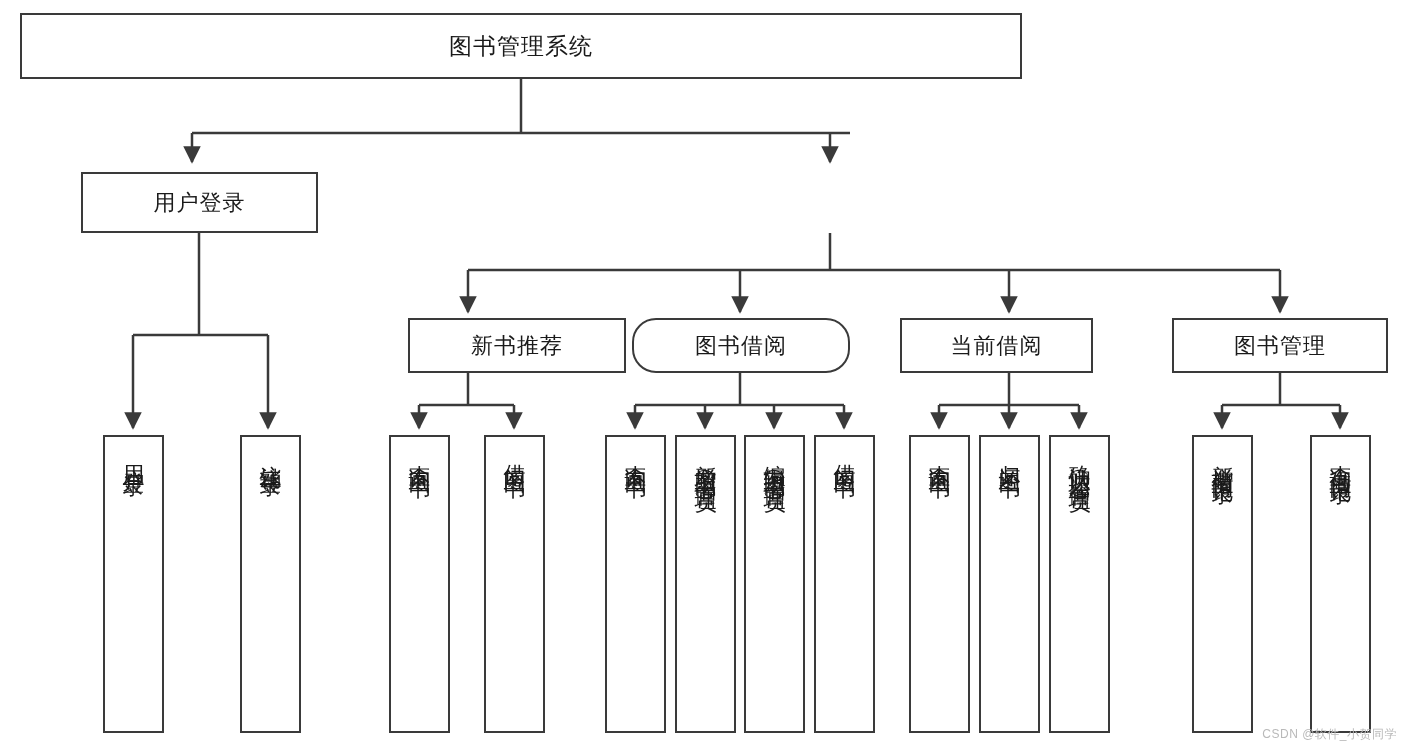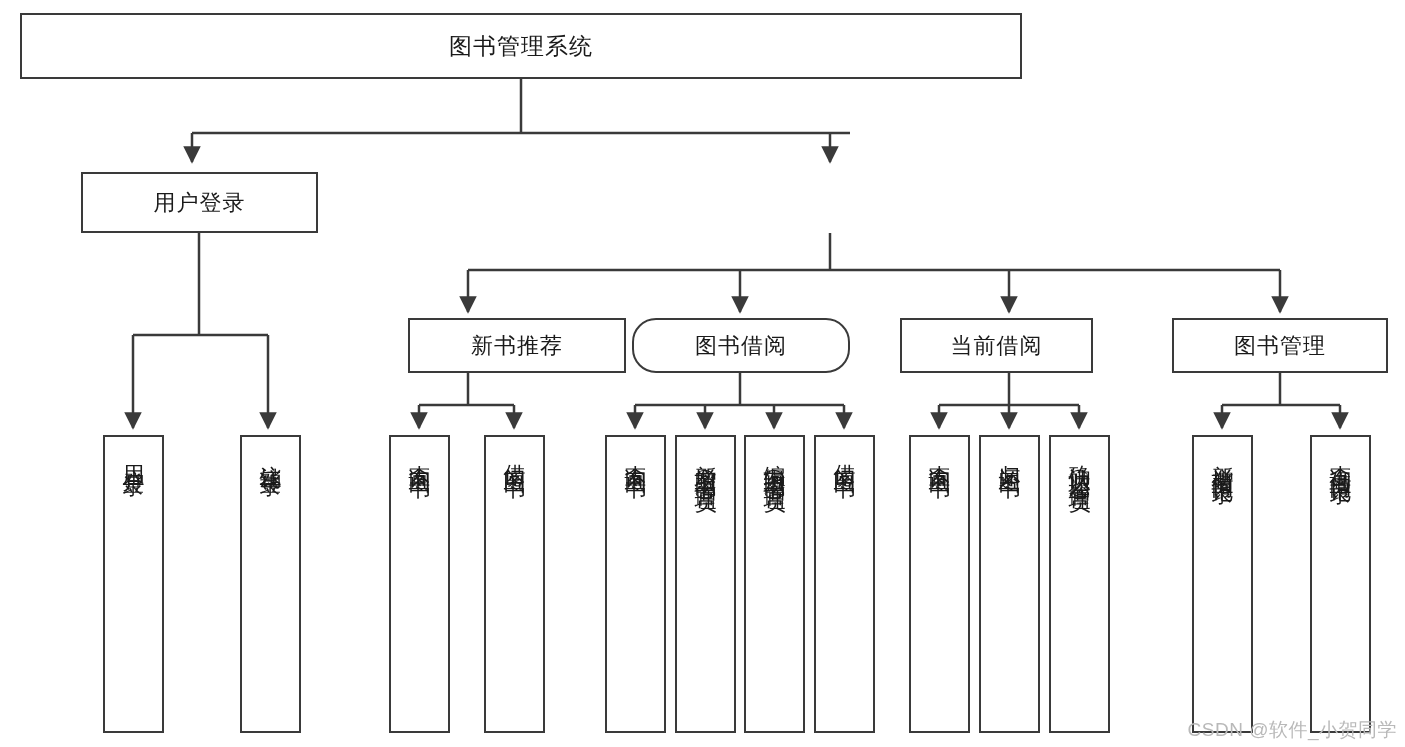--- a/index.html
+++ b/index.html
@@ -40,21 +40,21 @@
     text-orientation:upright;
     font-size:22px;
     letter-spacing:4px;
     white-space:nowrap;
     line-height:1;
   }
   .watermark{
     position:absolute;
     right:8px;
     bottom:4px;
-    font-size:19px;
+    font-size:12px;
     color:#b9b9b9;
     letter-spacing:0.5px;
     white-space:nowrap;
     z-index:5;
   }
 </style>
 </head>
 <body>
 
 <div id="canvas">

